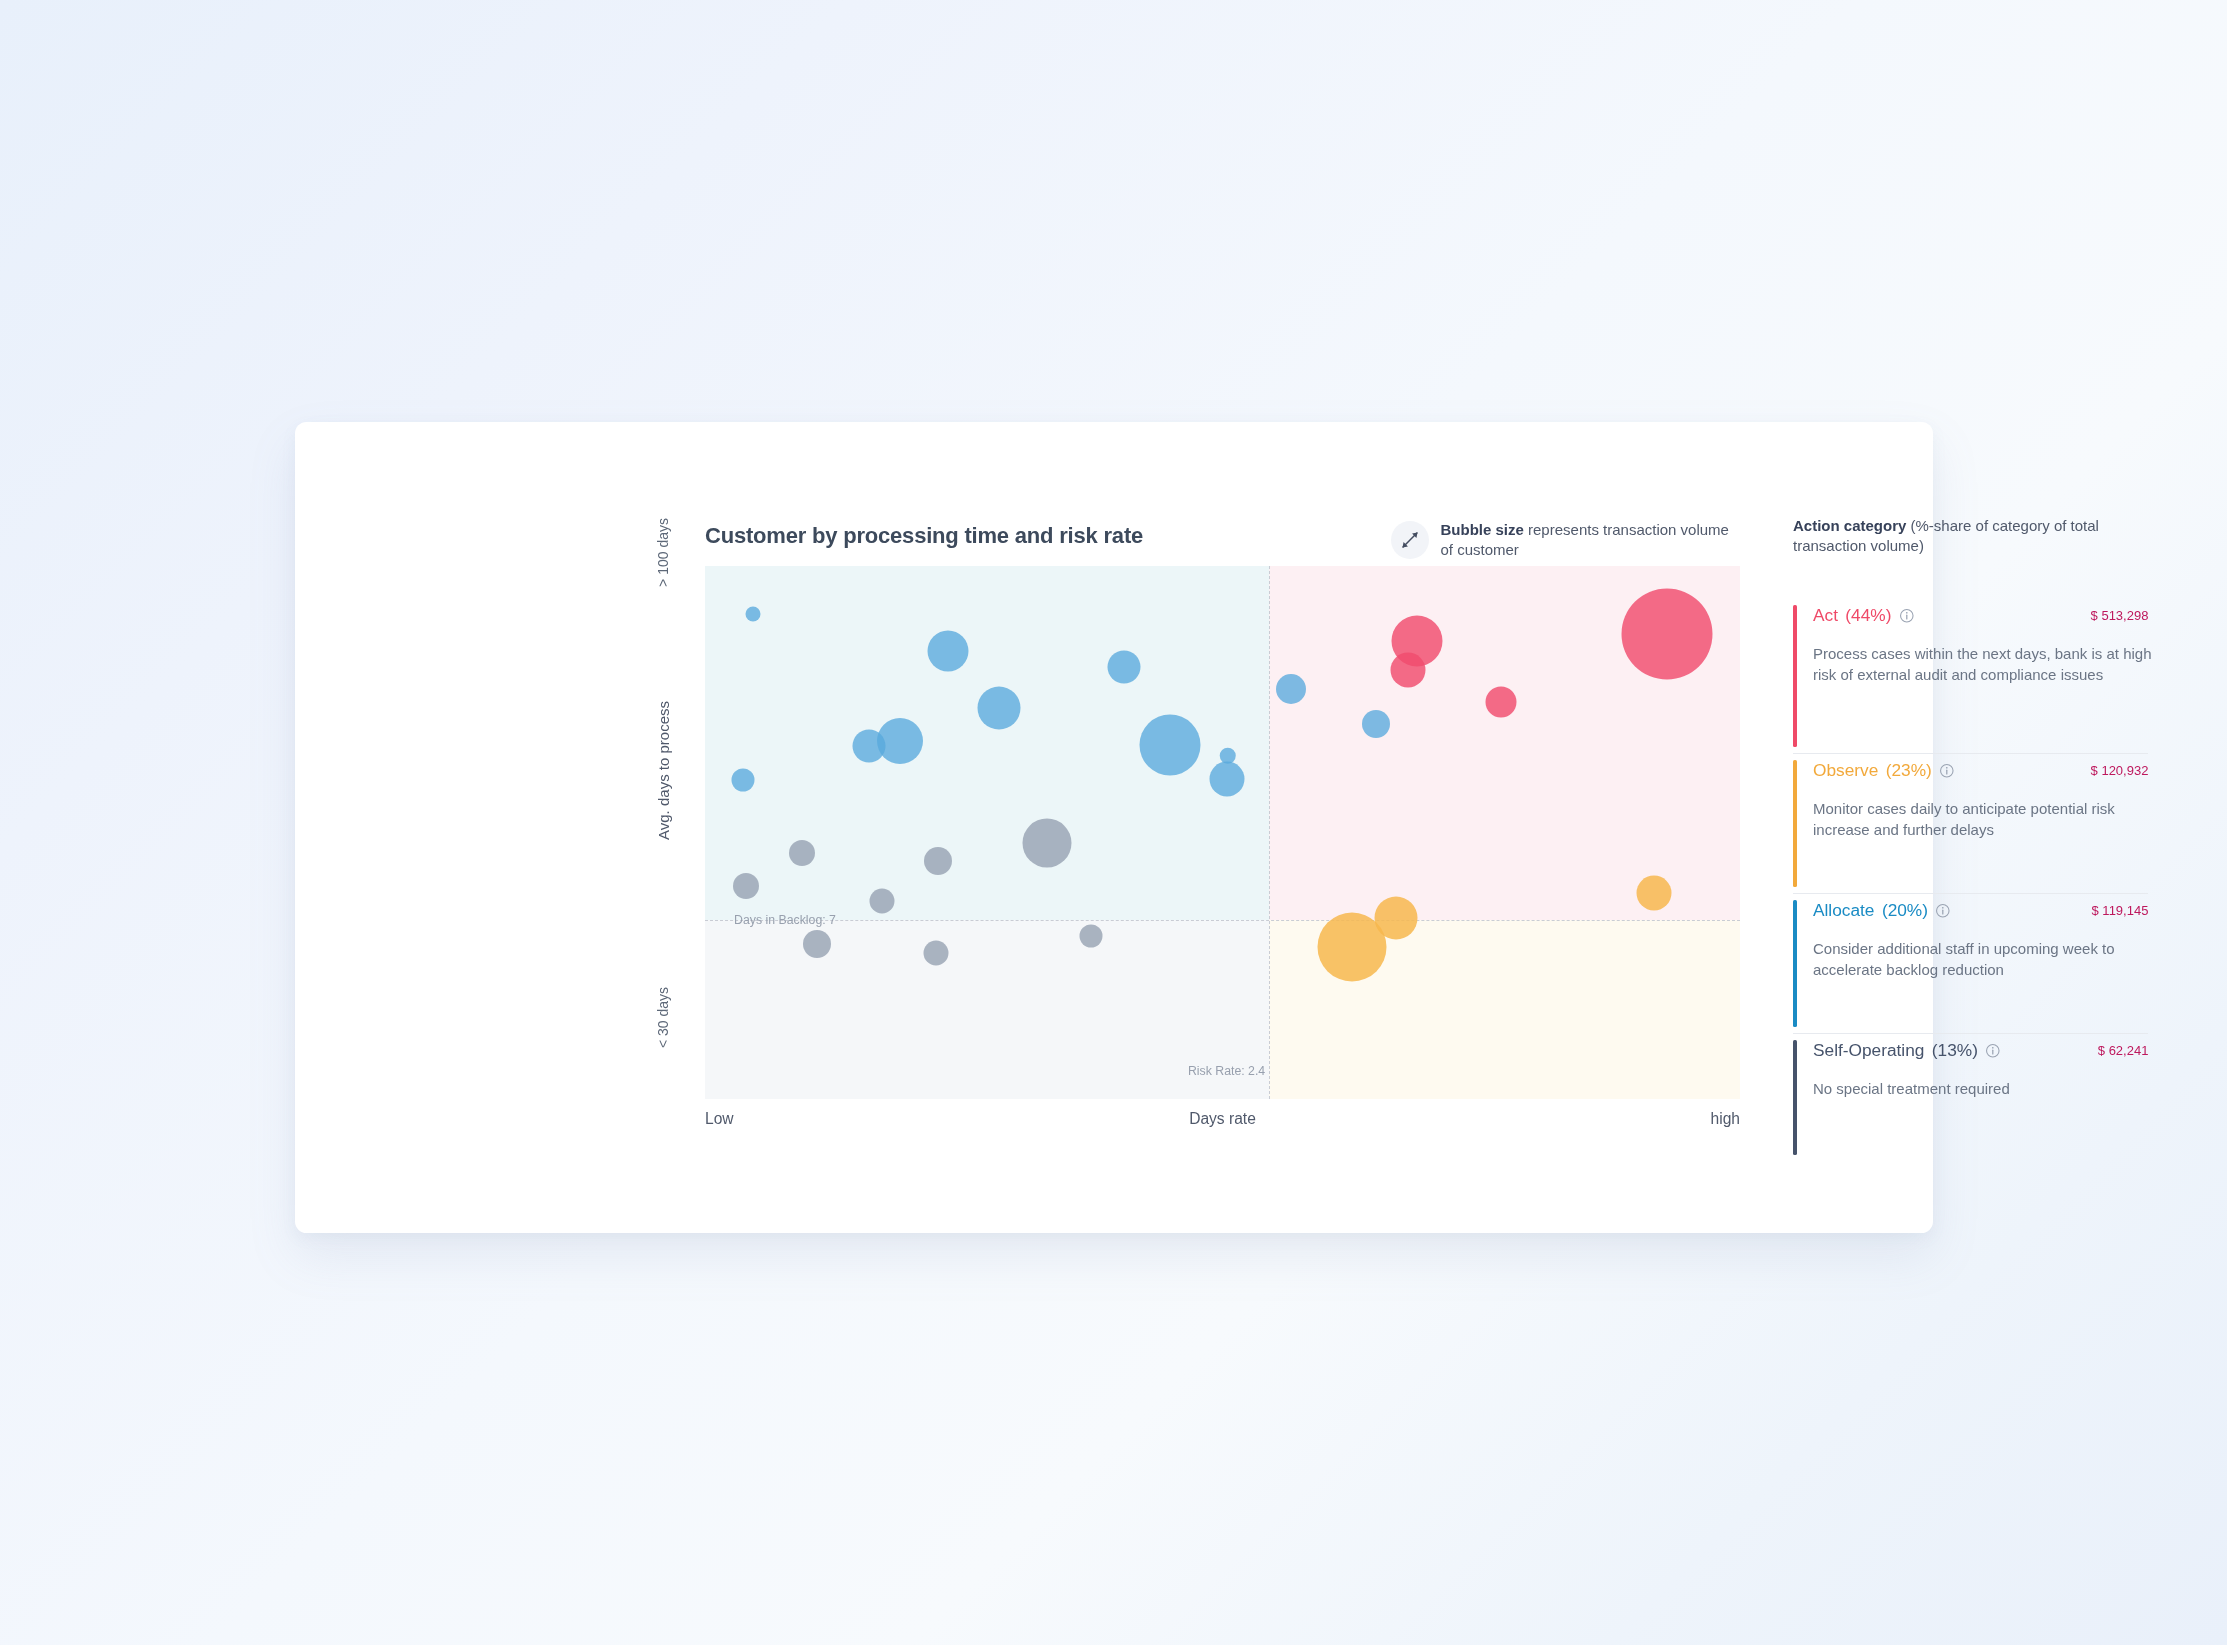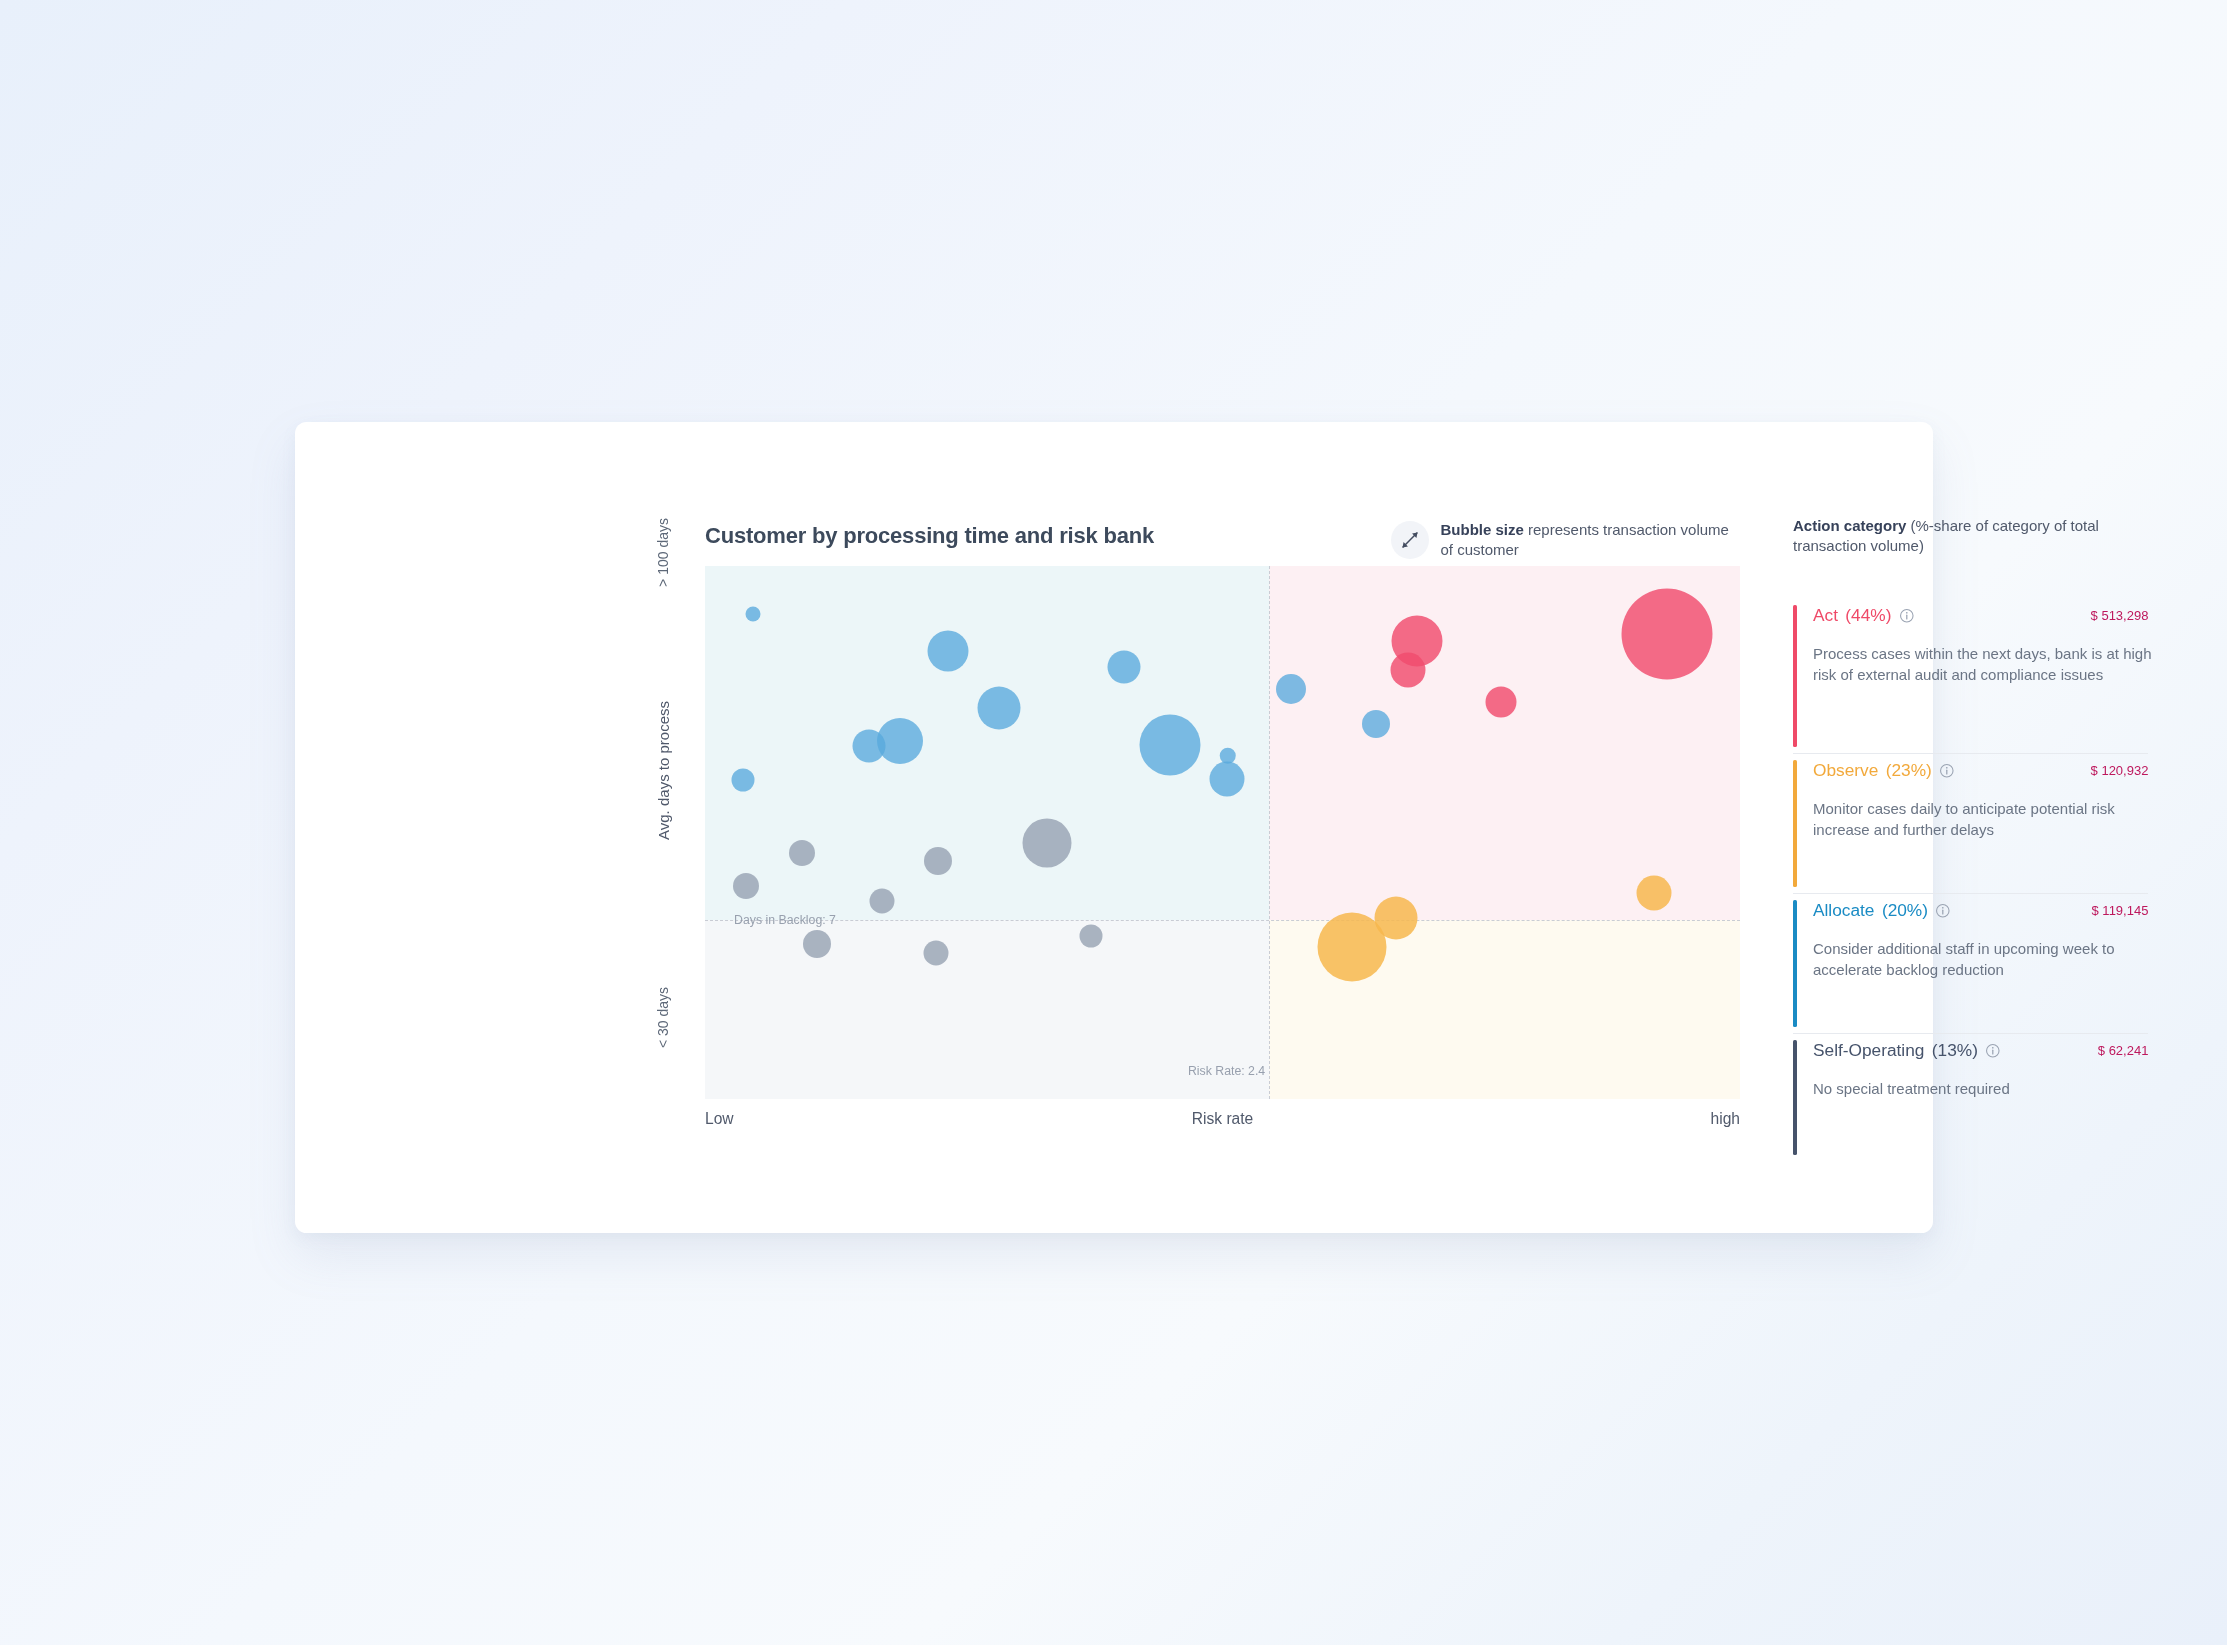--- a/index.html
+++ b/index.html
@@ -227,21 +227,21 @@
     background: #e7eaef;
   }
 </style>
 </head>
 <body>
 
 <div id="card">
 
   <div id="chart-panel">
 
-    <div id="chart-title">Customer by processing time and risk bank</div>
+    <div id="chart-title">Customer by processing time and risk rate</div>
 
     <div id="bubble-legend">
       <span id="bubble-legend-icon">
         <svg width="38" height="38" viewBox="0 0 46 46">
           <path d="M14 32 L32 14" stroke="#444d60" stroke-width="1.8" fill="none"></path>
           <path d="M32 14 L25.5 15.2 L30.8 20.5 Z" fill="#444d60"></path>
           <path d="M14 32 L20.5 30.8 L15.2 25.5 Z" fill="#444d60"></path>
         </svg>
       </span>
       <span id="bubble-legend-text"><b>Bubble size</b><span> represents transaction volume of customer</span></span>
@@ -291,21 +291,21 @@
             <div class="bubble orange" style="left: 91.7%; top: 61.4%; width: 35px; height: 35px;"></div>
           </div>
 
         <div id="backlog-label">Days in Backlog: 7</div>
         <div id="riskrate-label">Risk Rate: 2.4</div>
       </div>
     </div>
 
     <div id="x-axis">
       <span class="x-lab" id="x-low">Low</span>
-      <span class="x-lab" id="x-mid">Risk rate</span>
+      <span class="x-lab" id="x-mid">Days rate</span>
       <span class="x-lab" id="x-high">high</span>
     </div>
   </div>
 
   <div id="side-panel">
     <div id="side-heading"><b>Action category</b><span> (%-share of category of total transaction volume)</span></div>
     <div id="cat-list" style="position: relative; height: 625px;">
         <div class="cat" style="position: absolute; left: 0px; right: 0px; top: 49px; height: 142px;">
           <div class="cat-bar" style="background: rgb(239, 74, 104);"></div>
           <div class="cat-head">

